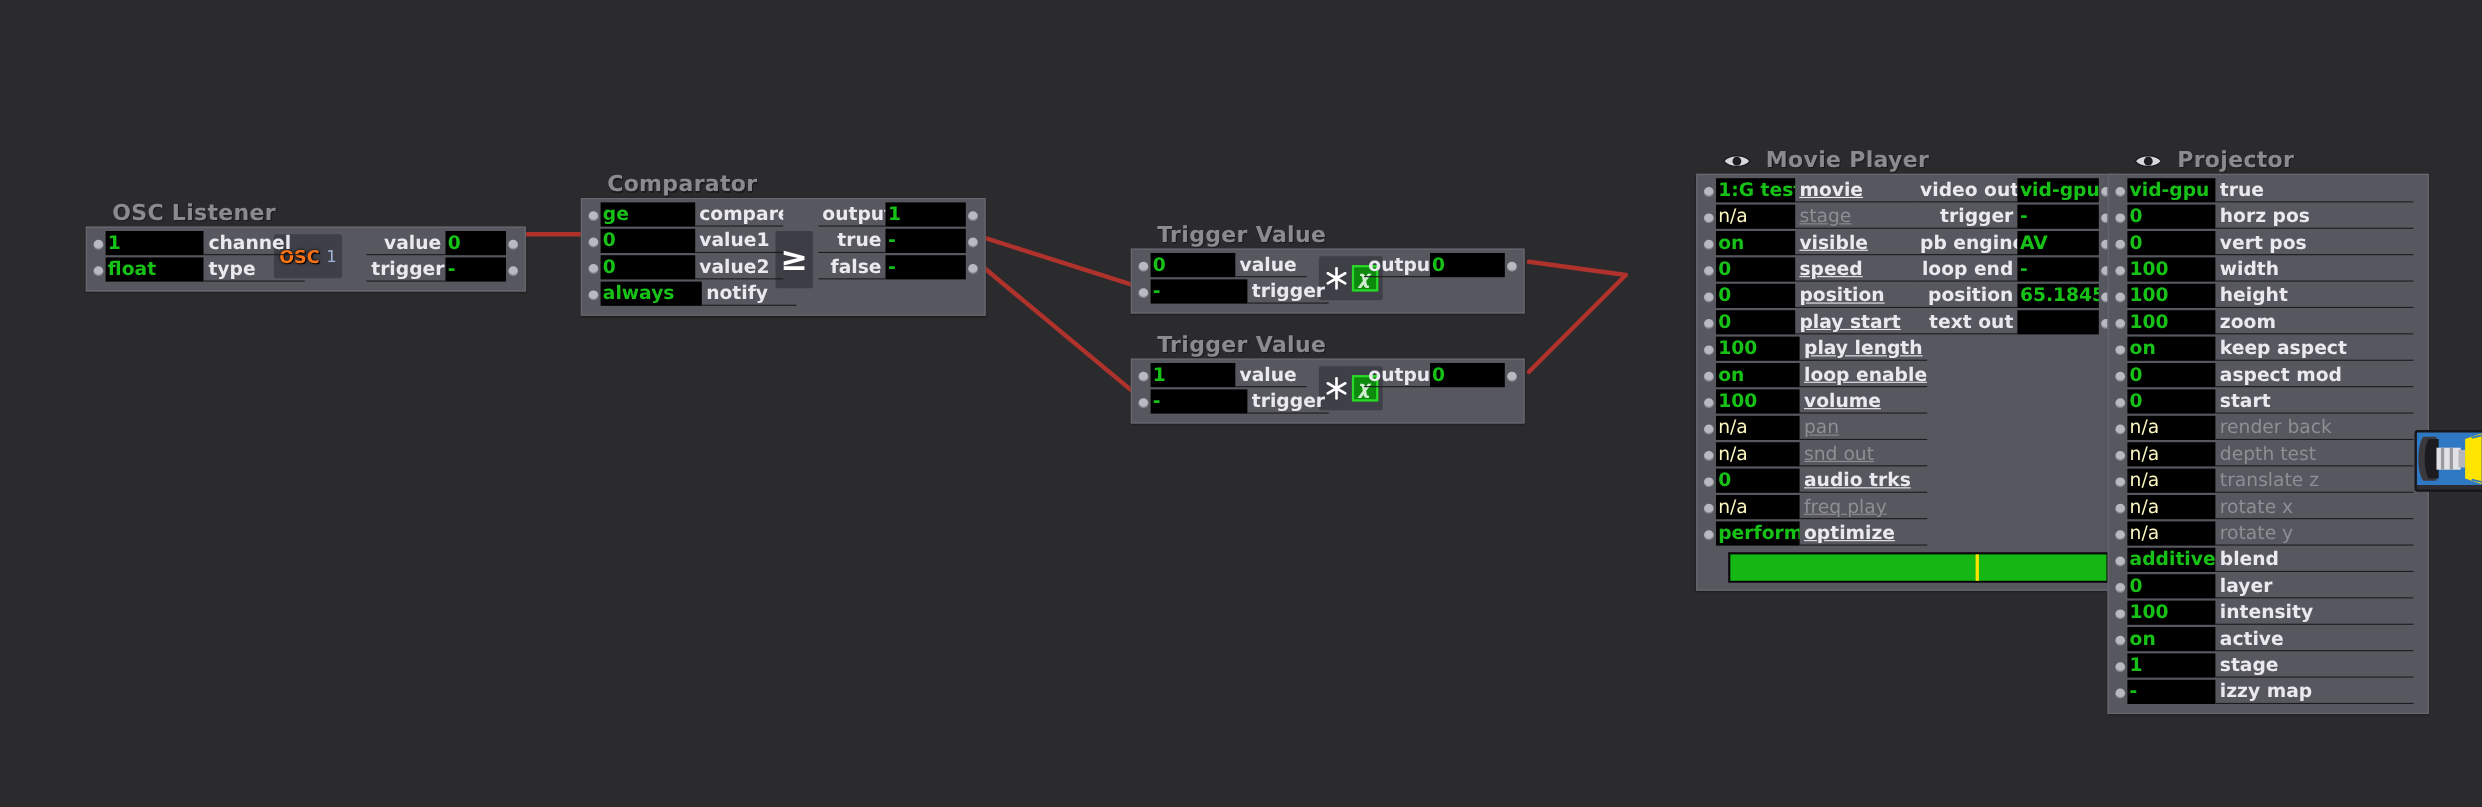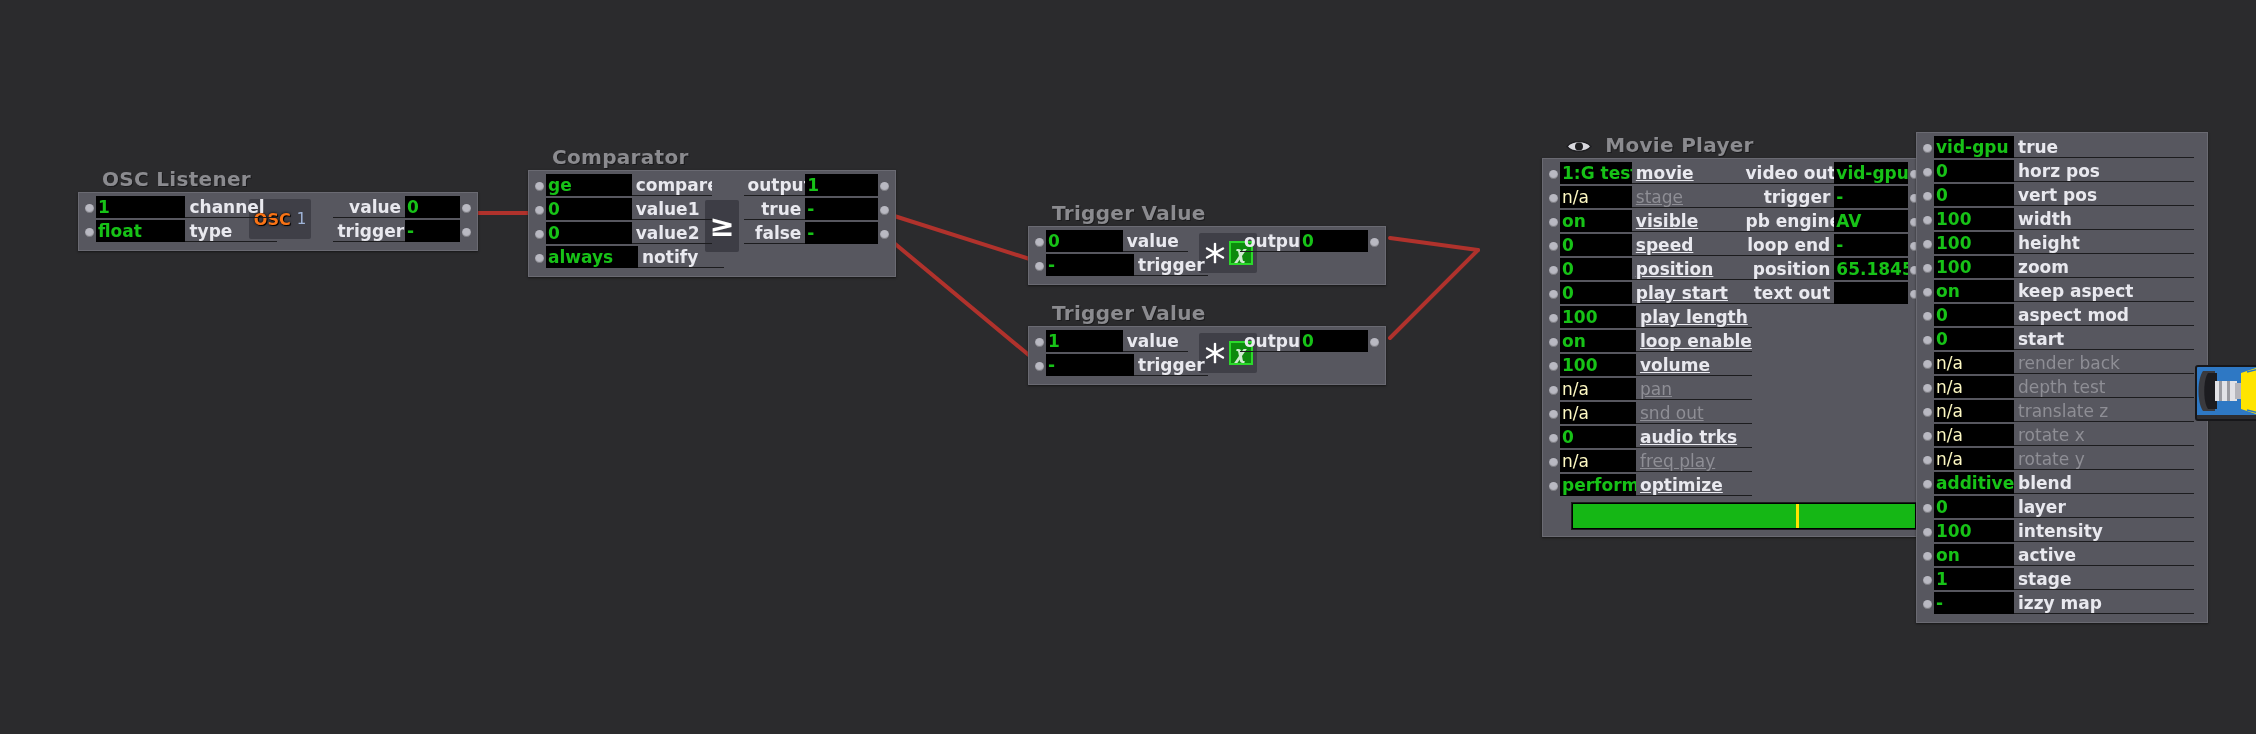--- a/index.html
+++ b/index.html
@@ -40,37 +40,37 @@
   .val.dim{color:#fef9c3;font-weight:normal;}
   .lbl{
     color:#e9e9ef;font-size:17px;font-weight:bold;line-height:22px;height:22px;
     border-bottom:1px solid #1c1c1e;box-sizing:border-box;
     padding:0 4px;white-space:nowrap;overflow:hidden;
   }
   .lbl.dim{color:#8e8e95;font-weight:normal;}
   .lbl.ra{text-align:right;}
 
   
-  #osc-listener{left:78px;top:166px;}
+  #osc-listener{left:78px;top:180px;}
   #osc-listener .node-body{width:390px;}
   #osc-listener .val.in{width:98px;}
   #osc-listener .lbl.in{width:100px;}
   #osc-listener .lbl.out{width:78px;}
   #osc-listener .val.out{width:60px;}
   .osc-badge{
     position:absolute;left:170px;top:6px;width:62px;height:40px;background:#3f3f47;
     display:flex;align-items:center;justify-content:center;gap:6px;
     border-radius:2px;
   }
   .osc-badge .o{color:#f97316;font-weight:bold;font-size:16px;
     text-shadow:0 0 3px #000,1px 1px 0 #000;}
   .osc-badge .n{color:#9fb4d8;font-size:15px;}
 
   
-  #comparator{left:528px;top:144px;}
+  #comparator{left:528px;top:154px;}
   #comparator .node-body{width:358px;}
   #comparator .val.in{width:92px;}
   #comparator .lbl.in{width:86px;}
   #comparator .lbl.out{width:66px;}
   #comparator .val.out{width:78px;}
   .ge-badge{
     position:absolute;left:176px;top:29px;width:34px;height:52px;background:#3d3d45;
     color:#fff;font-size:30px;font-weight:bold;display:flex;align-items:center;
     justify-content:center;line-height:1;border-radius:2px;
   }
@@ -471,20 +471,29 @@
       </div>
 
       <div class="progbar">
         <div class="fill" id="mp-fill" style="right: 1px; background: rgb(21, 183, 21);"></div>
         <div class="head" id="mp-head" style="left: 65%; background: rgb(255, 228, 0);"></div>
       </div>
     </div>
   </div>
 
   <div class="node" id="projector">
+    <div class="node-title">
+      <span class="eye">
+        <svg width="26" height="15" viewBox="0 0 26 15">
+          <path d="M1 7.5 C6 1, 20 1, 25 7.5 C20 14, 6 14, 1 7.5 Z" fill="#d7d7dd" stroke="#1d1d20" stroke-width="1.4"></path>
+          <circle cx="13" cy="7.5" r="4" fill="#1d1d20"></circle>
+        </svg>
+      </span>
+      <span>Projector</span>
+    </div>
     <div class="node-body">
       <div class="proj-badge">
         <svg width="64" height="48" viewBox="0 0 64 48">
           <rect x="0" y="0" width="64" height="48" fill="#2e78c4"></rect>
           <path d="M6 4 C0 12, 0 36, 6 44 L18 44 L18 4 Z" fill="#3a3a3e"></path>
           <path d="M11 6 C6 13, 6 35, 11 42 L20 42 L20 6 Z" fill="#1c1c20"></path>
           <rect x="18" y="14" width="22" height="20" fill="#e2e2e6"></rect>
           <rect x="22" y="14" width="3" height="20" fill="#9a9aa0"></rect>
           <rect x="30" y="14" width="3" height="20" fill="#9a9aa0"></rect>
           <rect x="38" y="16" width="6" height="16" fill="#b5b5bb"></rect>

